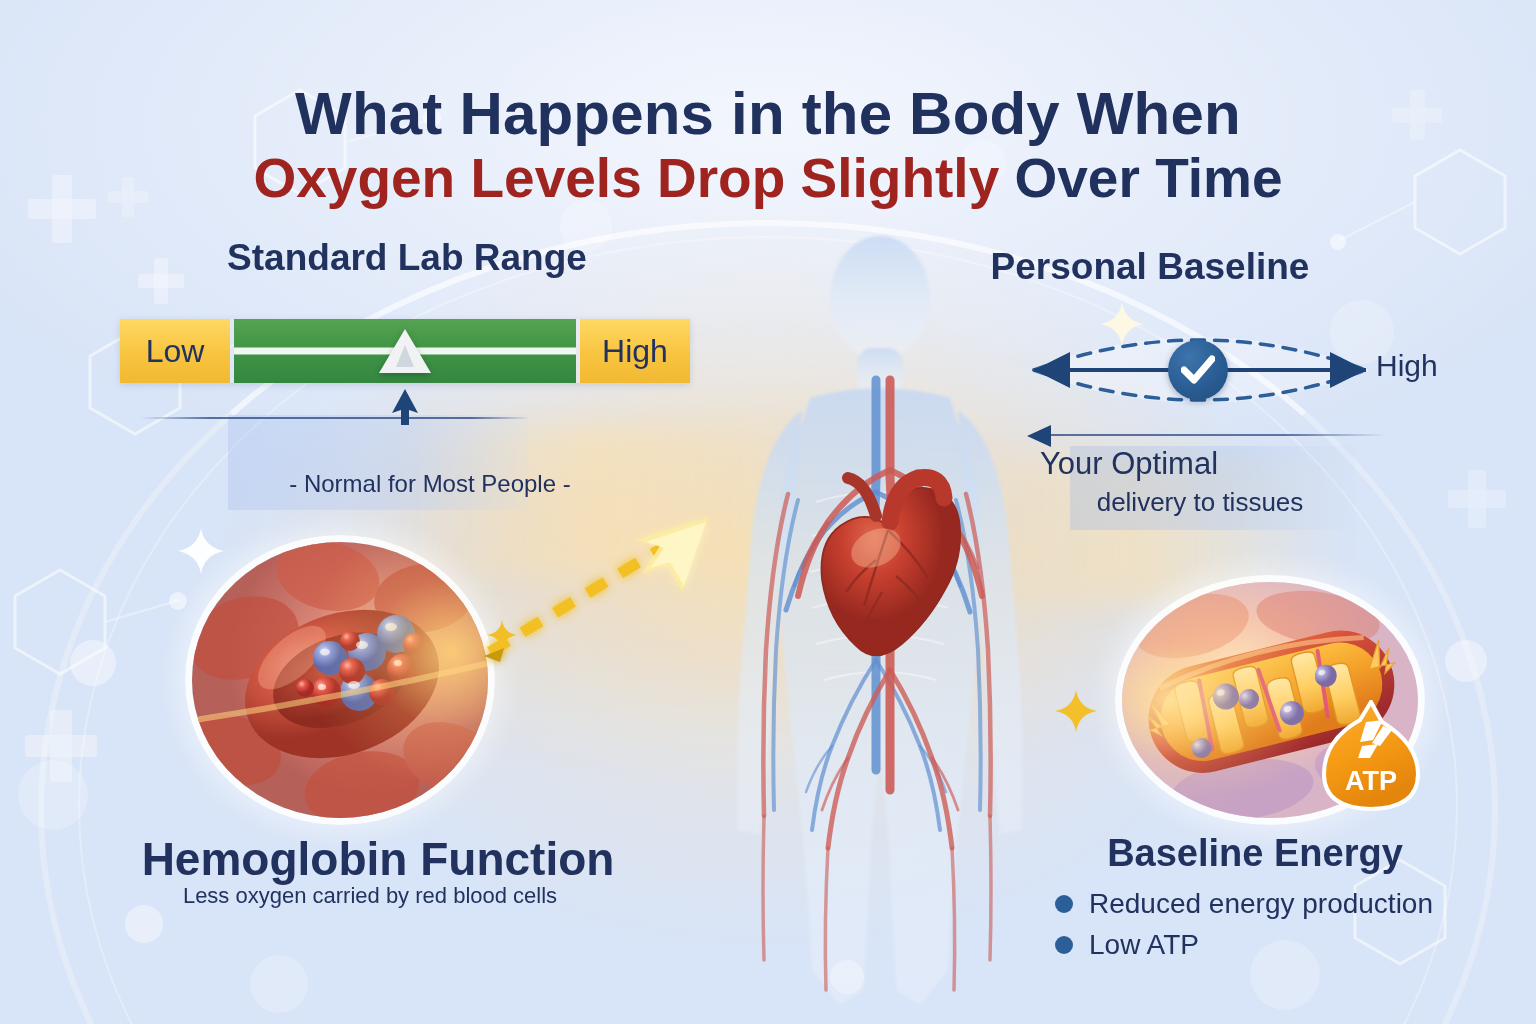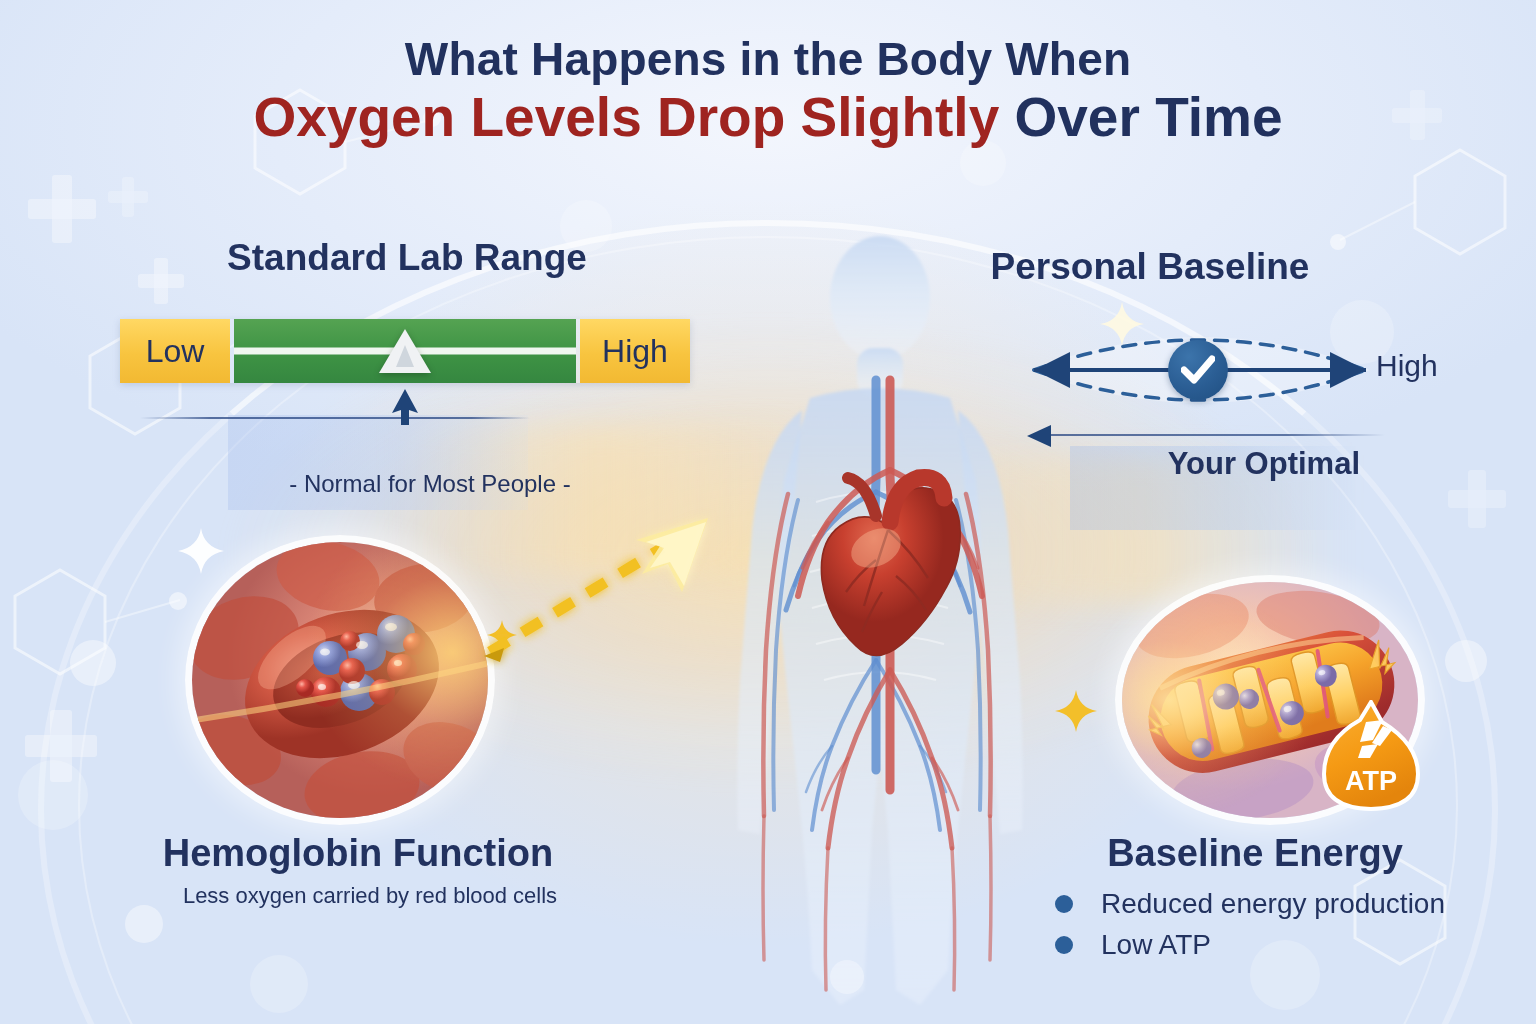--- a/index.html
+++ b/index.html
@@ -63,22 +63,22 @@
     position:absolute; left:50%; transform:translateX(-50%);
     top:236px; width:1380px; height:1140px;
     border-radius:50%;
     border:2px solid rgba(255,255,255,0.30);
     border-bottom-color:transparent;
   }
 
   
   #title { position:absolute; top:34px; left:0; width:1536px; text-align:center; z-index:40; }
   #title .l1 {
-    display:block; font-size:46px; font-weight:bold; color:#21315e;
-    letter-spacing:0.2px; line-height:1.12;
+    display:block; font-size:60px; font-weight:bold; color:#21315e;
+    letter-spacing:0.2px; line-height:1.12;margin-top:46px;
   }
   #title .l2 { display:block; font-size:55px; font-weight:bold; line-height:1.16; }
   #title .l2 .red { color:#9f2420; }
   #title .l2 .navy { color:#21315e; }
 
   
   #lab-head {
     position:absolute; left:112px; top:237px; width:590px; text-align:center;
     font-size:37px; font-weight:bold; color:#22325f; z-index:30;
   }
@@ -155,22 +155,22 @@
   #opt-box {
     position:absolute; left:1070px; top:446px; width:285px; height:84px; z-index:20;
     background:linear-gradient(90deg, rgba(150,180,235,0.30) 0%, rgba(172,198,240,0.36) 55%, rgba(205,222,246,0.12) 100%);
   }
   #opt-hline {
     position:absolute; left:1040px; top:434px; width:345px; height:2px; z-index:22;
     background:linear-gradient(90deg, rgba(40,70,130,0.75) 0%, rgba(40,70,130,0.7) 72%, rgba(40,70,130,0) 100%);
   }
   #opt-left-arrow { position:absolute; left:1027px; top:425px; z-index:26; }
   #opt-cap1 {
-    position:absolute; left:1040px; top:446px; width:320px; text-align:right;
-    font-size:31px; font-weight:bold; color:#22325f; z-index:30;
+    position:absolute; left:1040px; top:446px; width:320px; text-align:left;
+    font-size:31px; font-weight:normal; color:#22325f; z-index:30;
   }
   #opt-cap2 {
     position:absolute; left:1040px; top:487px; width:320px; text-align:center;
     font-size:26px; color:#22325f; z-index:30;
   }
 
   
   #body-fig { position:absolute; left:690px; top:230px; width:380px; height:790px; z-index:15; }
 
   
@@ -191,38 +191,38 @@
   #atp-badge {
     position:absolute; left:1322px; top:700px; width:98px; height:112px; z-index:34;
   }
 
   
   #gold-arrow { position:absolute; left:470px; top:500px; z-index:28; }
   .sparkle { position:absolute; z-index:27; }
 
   
   #hemo-title {
-    position:absolute; left:78px; top:832px; width:560px; text-align:center;
-    font-size:38px; font-weight:bold; color:#22325f; z-index:30;
+    position:absolute; left:98px; top:832px; width:560px; text-align:center;
+    font-size:46px; font-weight:bold; color:#22325f; z-index:30;
   }
   #hemo-sub {
     position:absolute; left:110px; top:882px; width:520px; text-align:center;
     font-size:22px; color:#22325f; line-height:1.27; z-index:30;
   }
   #cell-title {
     position:absolute; left:1030px; top:832px; width:450px; text-align:center;
     font-size:38px; font-weight:bold; color:#22325f; z-index:30;
   }
   #cell-list {
     position:absolute; left:1055px; top:884px; width:470px; z-index:30;
     list-style:none;
   }
   #cell-list li {
     font-size:28px; color:#22325f; line-height:1.45;
-    display:flex; align-items:center; gap:28px;
+    display:flex; align-items:center; gap:16px;
   }
   #cell-list li .dot {
     width:18px; height:18px; border-radius:50%; background:#2c5f99; flex:none;
   }
 </style>
 </head>
 <body>
 
 <div id="stage">
 
@@ -422,20 +422,21 @@
   <div id="base-high">High</div>
 
   <div id="opt-box"></div>
   <div id="opt-hline"></div>
   <div id="opt-left-arrow">
     <svg width="26" height="22" viewBox="0 0 26 22">
       <path d="M0,11 L24,0 L24,22 Z" fill="#1f4478"></path>
     </svg>
   </div>
   <div id="opt-cap1">Your Optimal</div>
+  <div id="opt-cap2">delivery to tissues</div>
 
   <div id="gold-arrow">
     <svg width="270" height="170" viewBox="0 0 270 170">
       <defs>
         <filter id="goldGlow" x="-40%" y="-40%" width="180%" height="180%">
           <feGaussianBlur stdDeviation="5" result="b"></feGaussianBlur>
           <feMerge>
               <feMergeNode in="b"></feMergeNode>
               <feMergeNode in="SourceGraphic"></feMergeNode>
             </feMerge>

